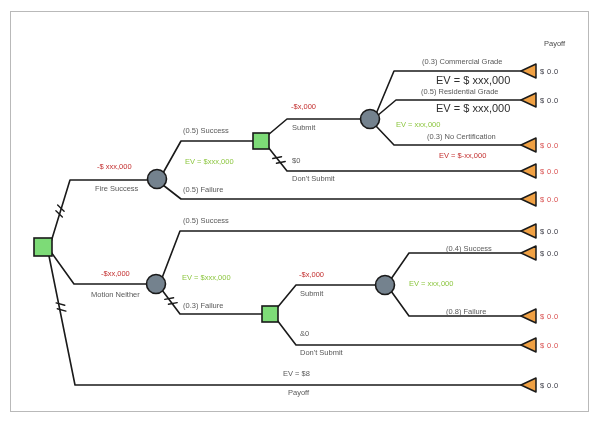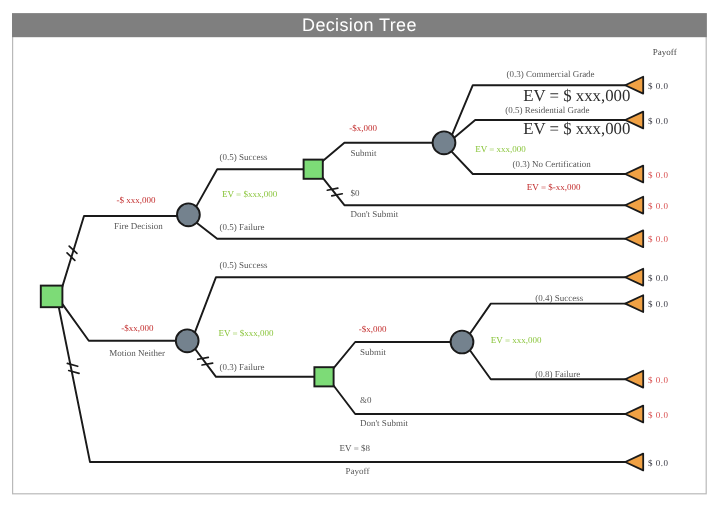--- a/index.html
+++ b/index.html
@@ -4,36 +4,33 @@
 <style>
   html,body{margin:0;padding:0;background:#fff;}
   .wrap{position:relative;width:600px;height:424px;background:#ffffff;
         font-family:"Liberation Sans",sans-serif;overflow:hidden;}
   .frame{position:absolute;left:10px;top:11px;width:579px;height:401px;
          border:1.5px solid #b9b9b9;background:#fff;box-sizing:border-box;}
   .titlebar{position:absolute;left:10px;top:11px;width:579px;height:20px;
             background:#7f7f7f;color:#ffffff;display:flex;align-items:center;
             justify-content:center;font-size:15px;letter-spacing:.3px;box-sizing:border-box;}
   svg{position:absolute;left:0;top:0;}
-  .lbl{position:absolute;font-size:7.5px;color:#595959;white-space:nowrap;line-height:9px;font-family:Liberation Serif, serif;}
+  .lbl{position:absolute;font-size:7.5px;color:#595959;white-space:nowrap;line-height:9px;}
   .red{color:#c32f2f;}
   .green{color:#8cc63f;}
-  .ev{font-size:14px;color:#2e2e2e;}
+  .ev{font-size:11px;color:#2e2e2e;}
   .payoff{font-size:7.5px;color:#3a3a44;letter-spacing:.4px;}
   .payoff.red{color:#d94f4f;}
   .hdr{color:#4a4a4a;}
 </style>
 </head>
 <body>
 
 <div class="wrap">
   <div class="frame"></div>
-  <div class="titlebar">
-    <span>Decision Tree</span>
-  </div>
 
   <svg width="600" height="424" viewBox="0 0 600 424">
     <g stroke="#1a1a1a" stroke-width="1.6" fill="none" stroke-linejoin="round" stroke-linecap="round">
       <polyline points="51,242 70,180 148,180"></polyline>
       <polyline points="51,252 74,284 148,284"></polyline>
       <polyline points="49,256 75,385 521,385"></polyline>
       <polyline points="163,173 181,141 253,141"></polyline>
       <polyline points="163,185 181,199 521,199"></polyline>
       <polyline points="268,135 287,119 362,119"></polyline>
       <polyline points="268,147 287,171 521,171"></polyline>
@@ -85,21 +82,21 @@
       <polygon points="521,253 536,246 536,260"></polygon>
       <polygon points="521,316 536,309 536,323"></polygon>
       <polygon points="521,345 536,338 536,352"></polygon>
       <polygon points="521,385 536,378 536,392"></polygon>
     </g>
   </svg>
 
   <span class="lbl hdr" style="left:544px;top:39px">Payoff</span>
 
   <span class="lbl red" style="left:97px;top:162px">-$ xxx,000</span>
-  <span class="lbl" style="left:95px;top:184px">Fire Decision</span>
+  <span class="lbl" style="left:95px;top:184px">Fire Success</span>
   <span class="lbl red" style="left:101px;top:269px">-$xx,000</span>
   <span class="lbl" style="left:91px;top:290px">Motion Neither</span>
   <span class="lbl" style="left:283px;top:369px">EV = $8</span>
   <span class="lbl" style="left:288px;top:388px">Payoff</span>
 
   <span class="lbl" style="left:183px;top:126px">(0.5) Success</span>
   <span class="lbl green" style="left:185px;top:157px">EV = $xxx,000</span>
   <span class="lbl" style="left:183px;top:185px">(0.5) Failure</span>
 
   <span class="lbl red" style="left:291px;top:102px">-$x,000</span>

